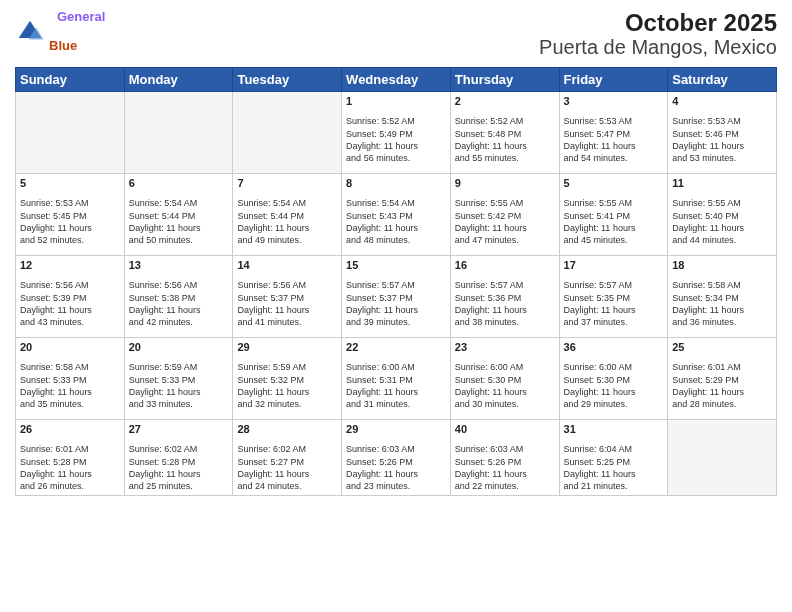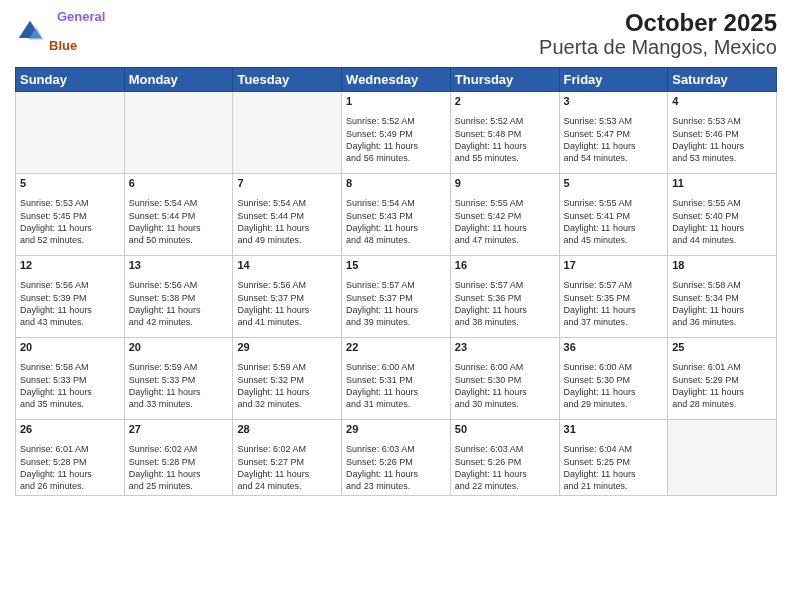--- a/index.html
+++ b/index.html
@@ -340,21 +340,21 @@
 and 24 minutes.</div>
           </td>
           <td>
             <span class="day-number">29</span>
             <div class="day-info" style="white-space: pre-line;">Sunrise: 6:03 AM
 Sunset: 5:26 PM
 Daylight: 11 hours
 and 23 minutes.</div>
           </td>
           <td>
-            <span class="day-number">50</span>
+            <span class="day-number">40</span>
             <div class="day-info" style="white-space: pre-line;">Sunrise: 6:03 AM
 Sunset: 5:26 PM
 Daylight: 11 hours
 and 22 minutes.</div>
           </td>
           <td>
             <span class="day-number">31</span>
             <div class="day-info" style="white-space: pre-line;">Sunrise: 6:04 AM
 Sunset: 5:25 PM
 Daylight: 11 hours

